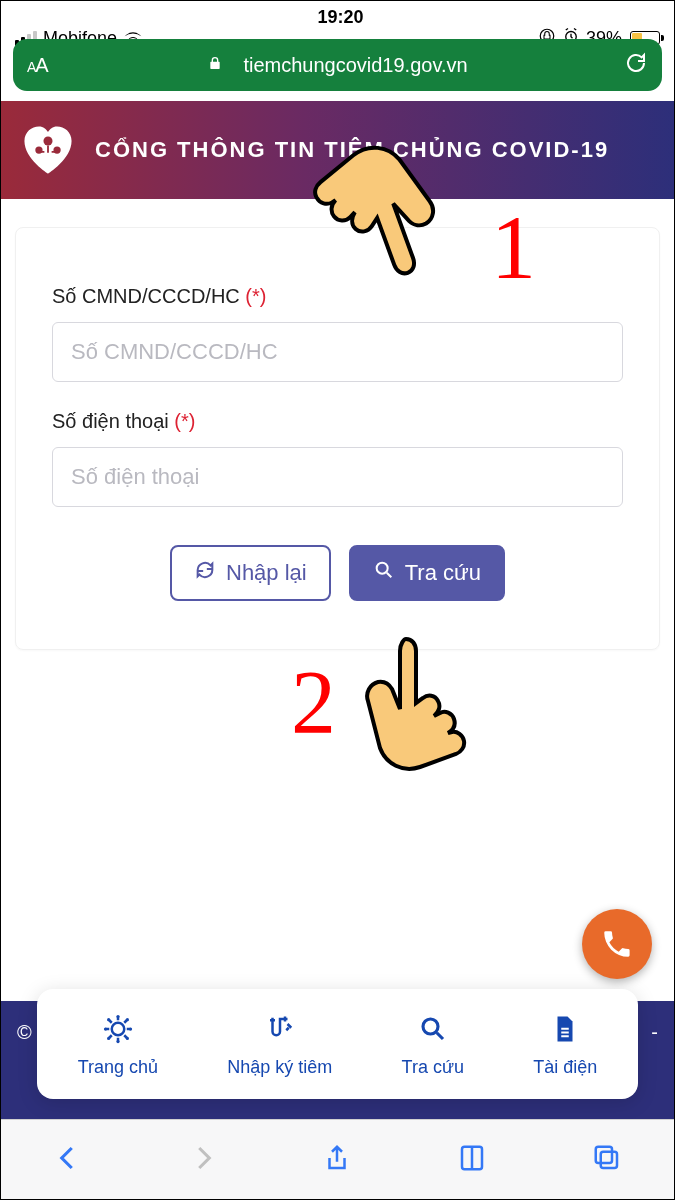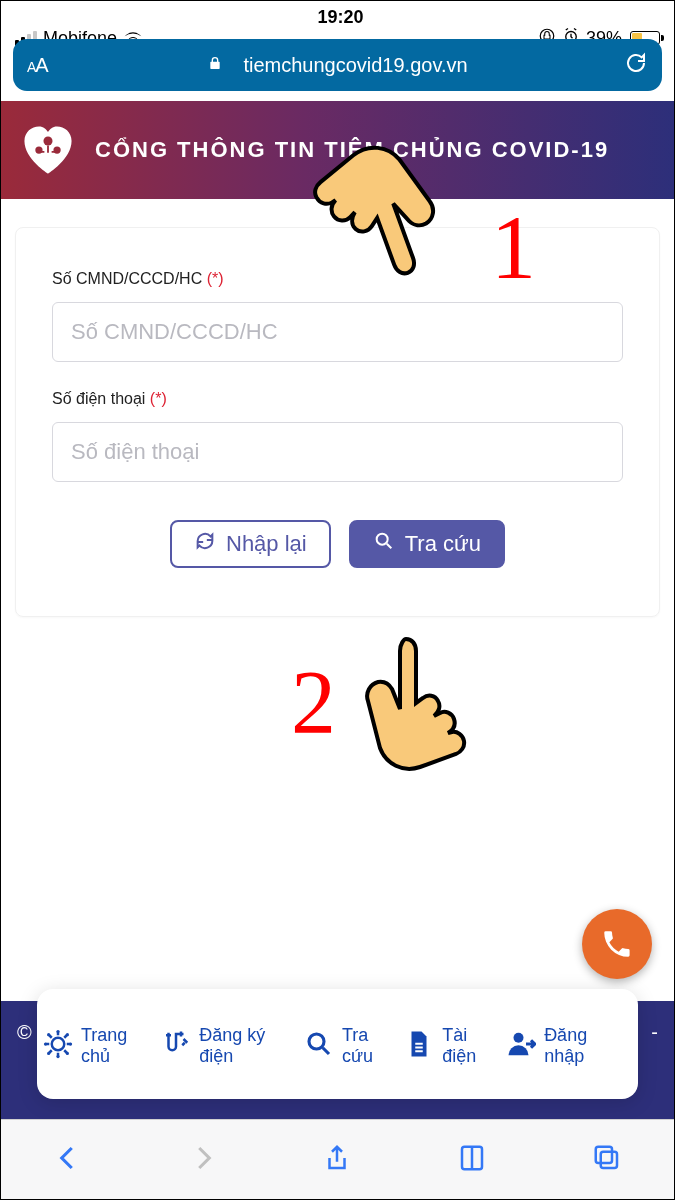--- a/index.html
+++ b/index.html
@@ -10,52 +10,52 @@
   .signal { display:flex; align-items:flex-end; gap:2px; }
   .signal span { width:4px; background:#000; border-radius:1px; }
   .signal span.dim { background:#c7c7c7; }
   .signal .b1{height:6px}.signal .b2{height:9px}.signal .b3{height:12px}.signal .b4{height:15px}
   .wifi-ic, .lock-ic, .alarm1, .alarm2 { display:inline-flex; }
   .battery { width:30px; height:14px; border:1.5px solid #000; border-radius:3px; position:relative; margin-left:2px; }
   .battery::after{content:'';position:absolute;right:-5px;top:3px;width:3px;height:6px;background:#000;border-radius:0 2px 2px 0;}
   .battery .fill{position:absolute;left:1px;top:1px;bottom:1px;width:35%;background:#f7c344;border-radius:1px;}
   
   .urlbar-wrap { padding:6px 12px 10px; background:#fff; }
-  .urlbar { height:52px; background:#0369a1; border-radius:14px; display:flex; align-items:center; padding:0 14px; color:#fff; position:relative; }
+  .urlbar { height:52px; background:#15803d; border-radius:14px; display:flex; align-items:center; padding:0 14px; color:#fff; position:relative; }
   .aa { font-size:20px; letter-spacing:-1px; color:#fff; font-weight:500;}
   .aa small{font-size:14px;}
   .url-center { position:absolute; left:0; right:0; display:flex; align-items:center; justify-content:center; gap:20px; font-size:20px; pointer-events:none;}
   .url-center .lock{font-size:16px;}
   .reload { margin-left:auto; font-size:20px; }
   
   .page-header { height:98px; background:linear-gradient(90deg,#9a2a3a 0%,#6a2a63 45%,#2d2f7a 100%); display:flex; align-items:center; gap:18px; padding:0 18px; color:#fff; letter-spacing:2px; font-weight:600; font-size:22px; }
   .logo-heart { width:58px; height:58px; position:relative; }
   .logo-heart svg{width:100%;height:100%;}
   .header-title{white-space:nowrap;}
   
   .content { background:#fff; padding:28px 0 0; position:relative; height: 830px;}
   .card { margin:0 14px; border:1px solid #f0f0f0; border-radius:8px; padding:42px 36px 48px; box-shadow:0 1px 2px rgba(0,0,0,0.03);}
   .field { margin-bottom:28px; }
-  .label { font-size:16px; color:#222; margin-bottom:14px; }
+  .label { font-size:20px; color:#222; margin-bottom:14px;margin-top:15px; }
   .req { color:#d23; }
   .input { width:100%; height:60px; border:1px solid #d8d8de; border-radius:6px; padding:0 18px; font-size:22px; color:#222; background:#fff; }
   .input::placeholder { color:#b9b9c0; }
   .btn-row { display:flex; justify-content:center; gap:18px; margin-top:38px; }
-  .btn { height:48px; border-radius:8px; font-size:22px; display:inline-flex; align-items:center; gap:10px; padding:0 22px; cursor:pointer; }
+  .btn { height:56px; border-radius:8px; font-size:22px; display:inline-flex; align-items:center; gap:10px; padding:0 22px; cursor:pointer; }
   .btn-outline { background:#fff; border:2px solid #5558a6; color:#5558a6; }
   .btn-primary { background:#5558a6; border:2px solid #5558a6; color:#fff; }
   .btn svg{width:22px;height:22px;}
   
   .fab { position:absolute; right:22px; top:710px; width:70px; height:70px; border-radius:50%; background:#e86a2a; box-shadow:0 3px 10px rgba(0,0,0,0.3); display:flex; align-items:center; justify-content:center; }
   .fab svg{width:34px;height:34px;}
   
   .footer-band { position:absolute; left:0; right:0; top:1000px; height:120px; background:#2d2f7a; }
   .footer-copy { position:absolute; left:16px; top:20px; color:#fff; font-size:20px;}
   .app-nav { position:absolute; left:36px; right:36px; top:988px; height:110px; background:#fff; border-radius:16px; box-shadow:0 4px 20px rgba(0,0,0,0.15); display:flex; justify-content:space-around; align-items:center; padding:10px 6px 6px; }
-  .nav-item { display:flex; flex-direction:row; align-items:center; gap:8px; color:#1648b0; font-size:18px; font-weight:500; }
+  .nav-item { display:flex; flex-direction:column; align-items:center; gap:8px; color:#1648b0; font-size:18px; font-weight:500; }
   .nav-item svg{width:30px;height:30px;}
   
   .safari-bar { position:absolute; left:0; right:0; bottom:0; height:80px; background:#f7f7f8; border-top:1px solid #d0d0d0; display:flex; align-items:center; justify-content:space-around; }
   .safari-bar .tb { color:#3a3a3c; }
   .safari-bar .tb.dim { color:#c0c0c0; }
   .safari-bar svg { width:30px; height:30px; }
   
   .annot { position:absolute; pointer-events:none; }
   .num { font-family: 'Times New Roman', serif; font-size:90px; color:#ff0000; font-weight:400; }
   .hand svg { width:140px; height:180px; }
@@ -201,49 +201,39 @@
           </svg>
       </span>
       <span>Trang chủ</span>
     </div>
     <div class="nav-item">
       <span>
         <svg viewBox="0 0 24 24">
             <path fill="none" stroke="#1648b0" stroke-width="2" d="M6 3v4M4 5h4M6 7v7a3 3 0 006 0V4h4M16 2v4M14 4h4M18 8l3 3M19 11l-2 2"></path>
           </svg>
       </span>
-      <span>Đăng ký điện</span>
+      <span>Nhập ký tiêm</span>
     </div>
     <div class="nav-item">
       <span>
         <svg viewBox="0 0 24 24">
             <circle cx="10" cy="10" r="6" fill="none" stroke="#1648b0" stroke-width="2.5"></circle>
             <path stroke="#1648b0" stroke-width="2.5" d="M15 15l5 5"></path>
           </svg>
       </span>
       <span>Tra cứu</span>
     </div>
     <div class="nav-item">
       <span>
         <svg viewBox="0 0 24 24">
             <path fill="#1648b0" d="M6 2h8l4 4v16H6V2z"></path>
             <path fill="#fff" d="M9 11h6v1.5H9zM9 14h6v1.5H9zM9 17h6v1.5H9z"></path>
           </svg>
       </span>
       <span>Tài điện</span>
-    </div>
-    <div class="nav-item">
-      <span>
-        <svg viewBox="0 0 24 24">
-            <circle cx="10" cy="7" r="4" fill="#1648b0"></circle>
-            <path fill="#1648b0" d="M2 21a8 8 0 0116 0H2z"></path>
-            <path stroke="#1648b0" stroke-width="2.5" d="M16 12h7M20 9l3 3-3 3"></path>
-          </svg>
-      </span>
-      <span>Đăng nhập</span>
     </div>
   </div>
 
   <div class="safari-bar">
     <span class="tb">
       <svg viewBox="0 0 24 24">
           <path fill="none" stroke="#3478f6" stroke-width="2.5" d="M15 4l-8 8 8 8"></path>
         </svg>
     </span>
     <span class="tb dim">

